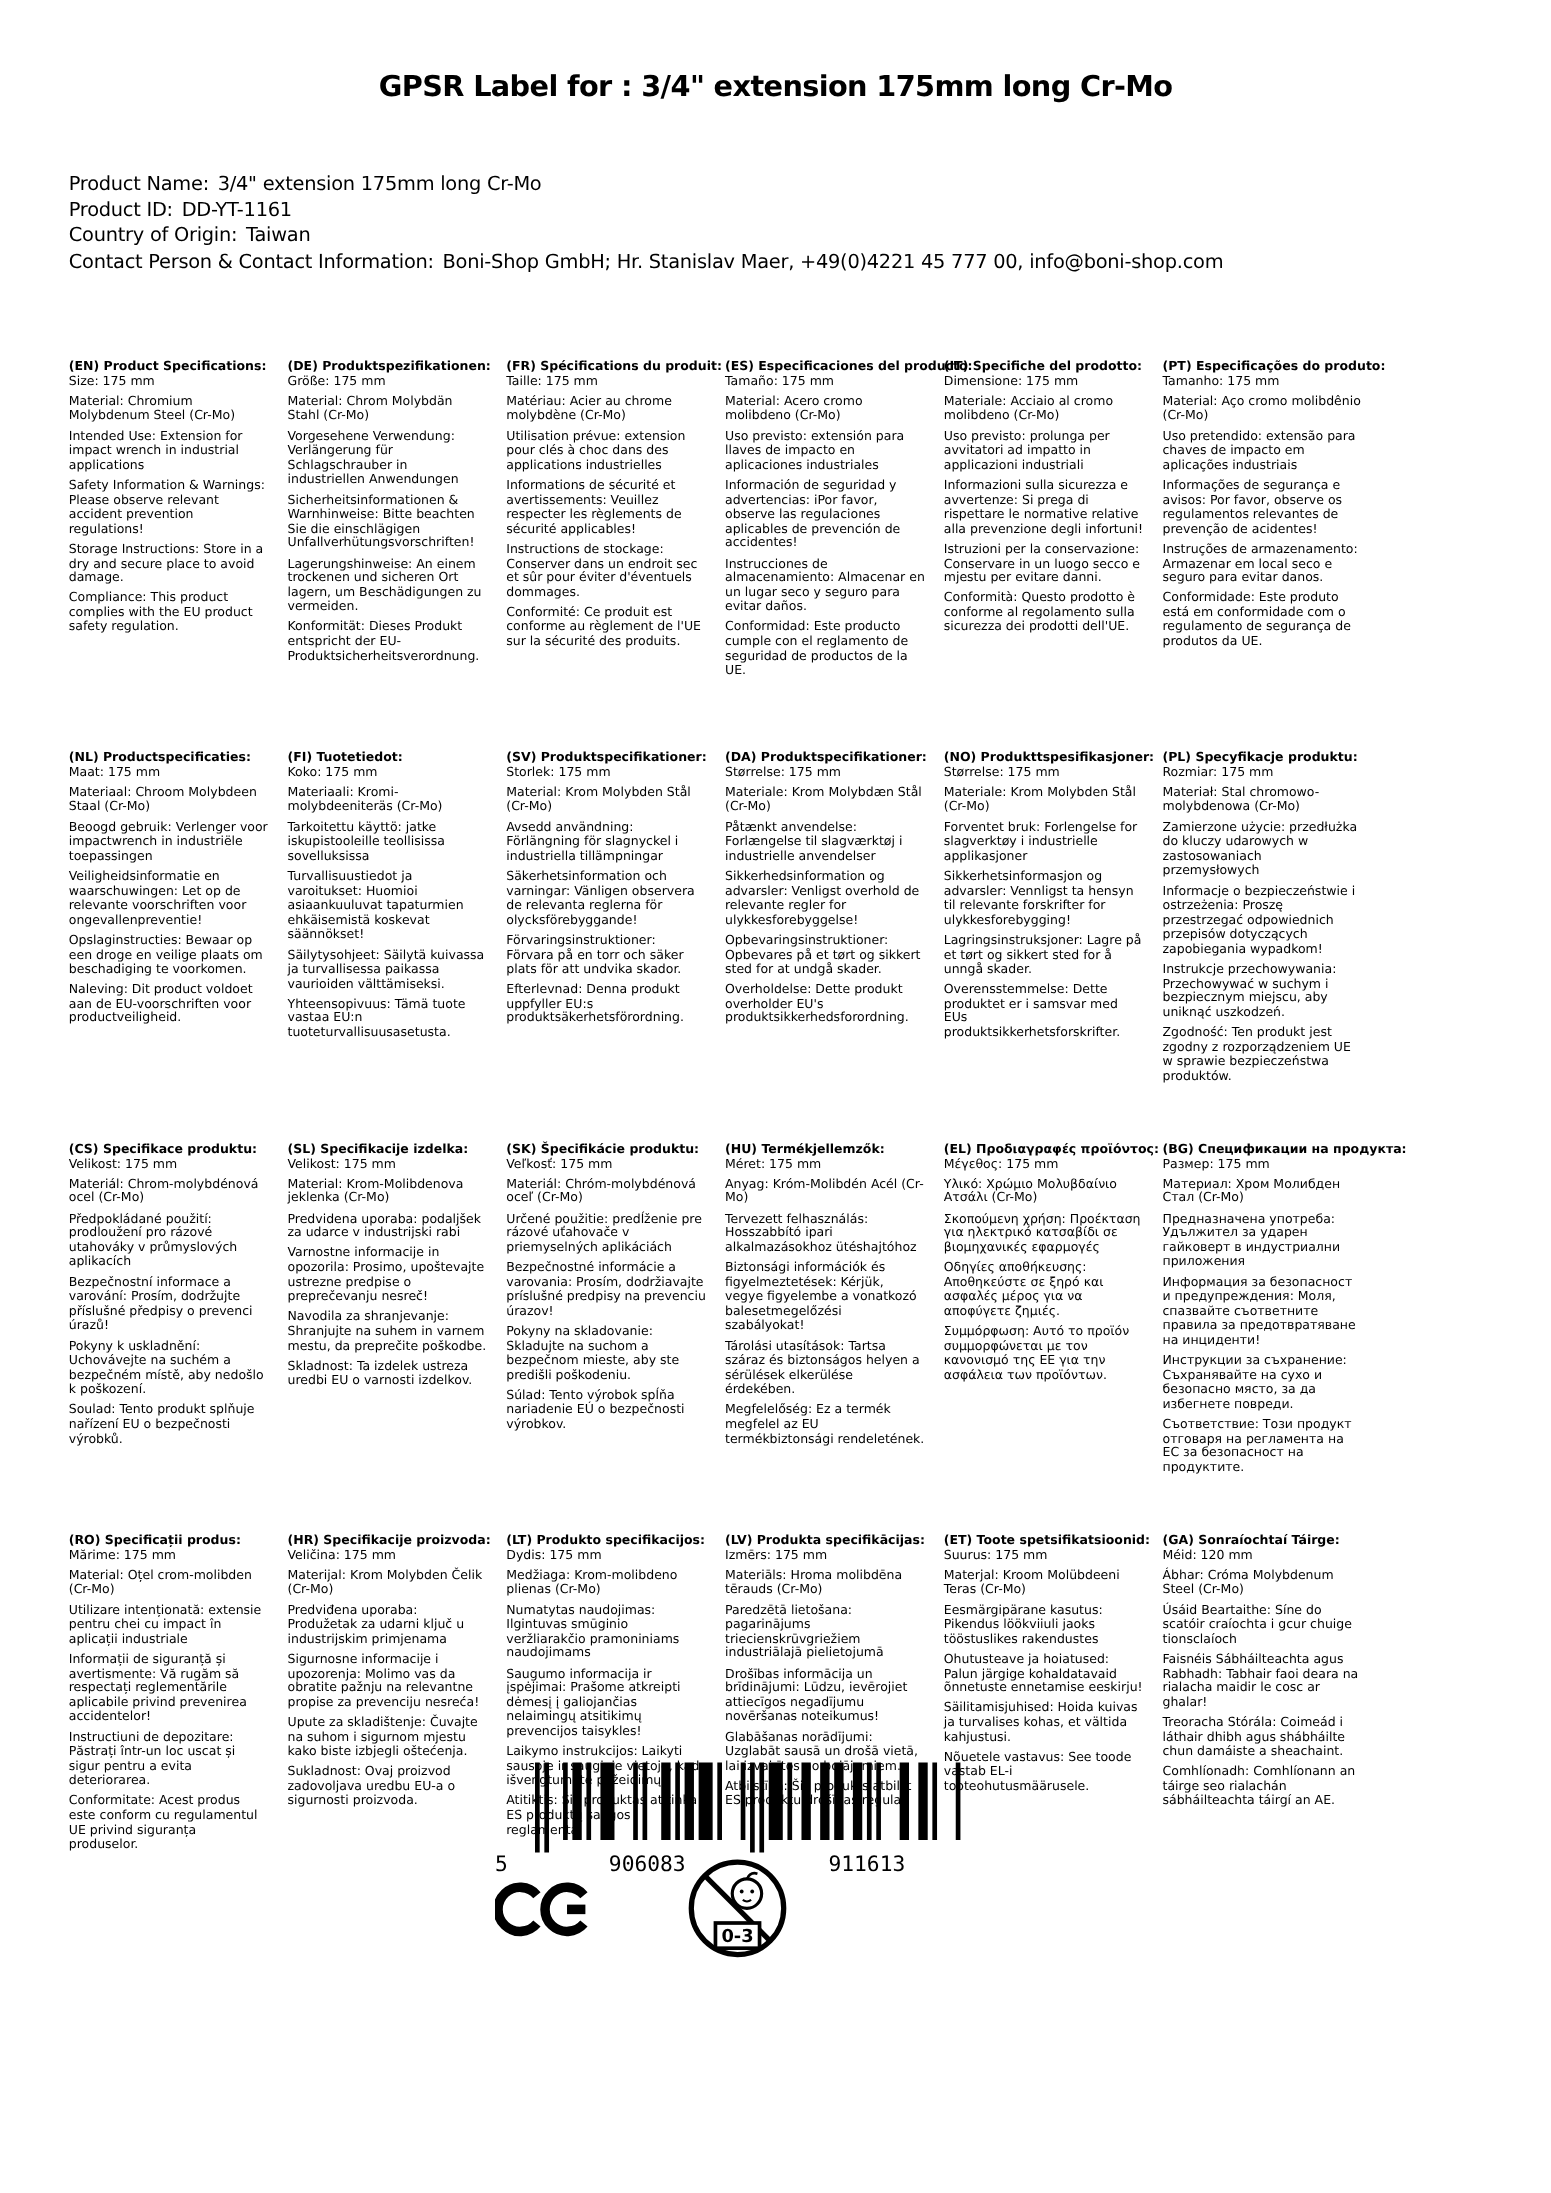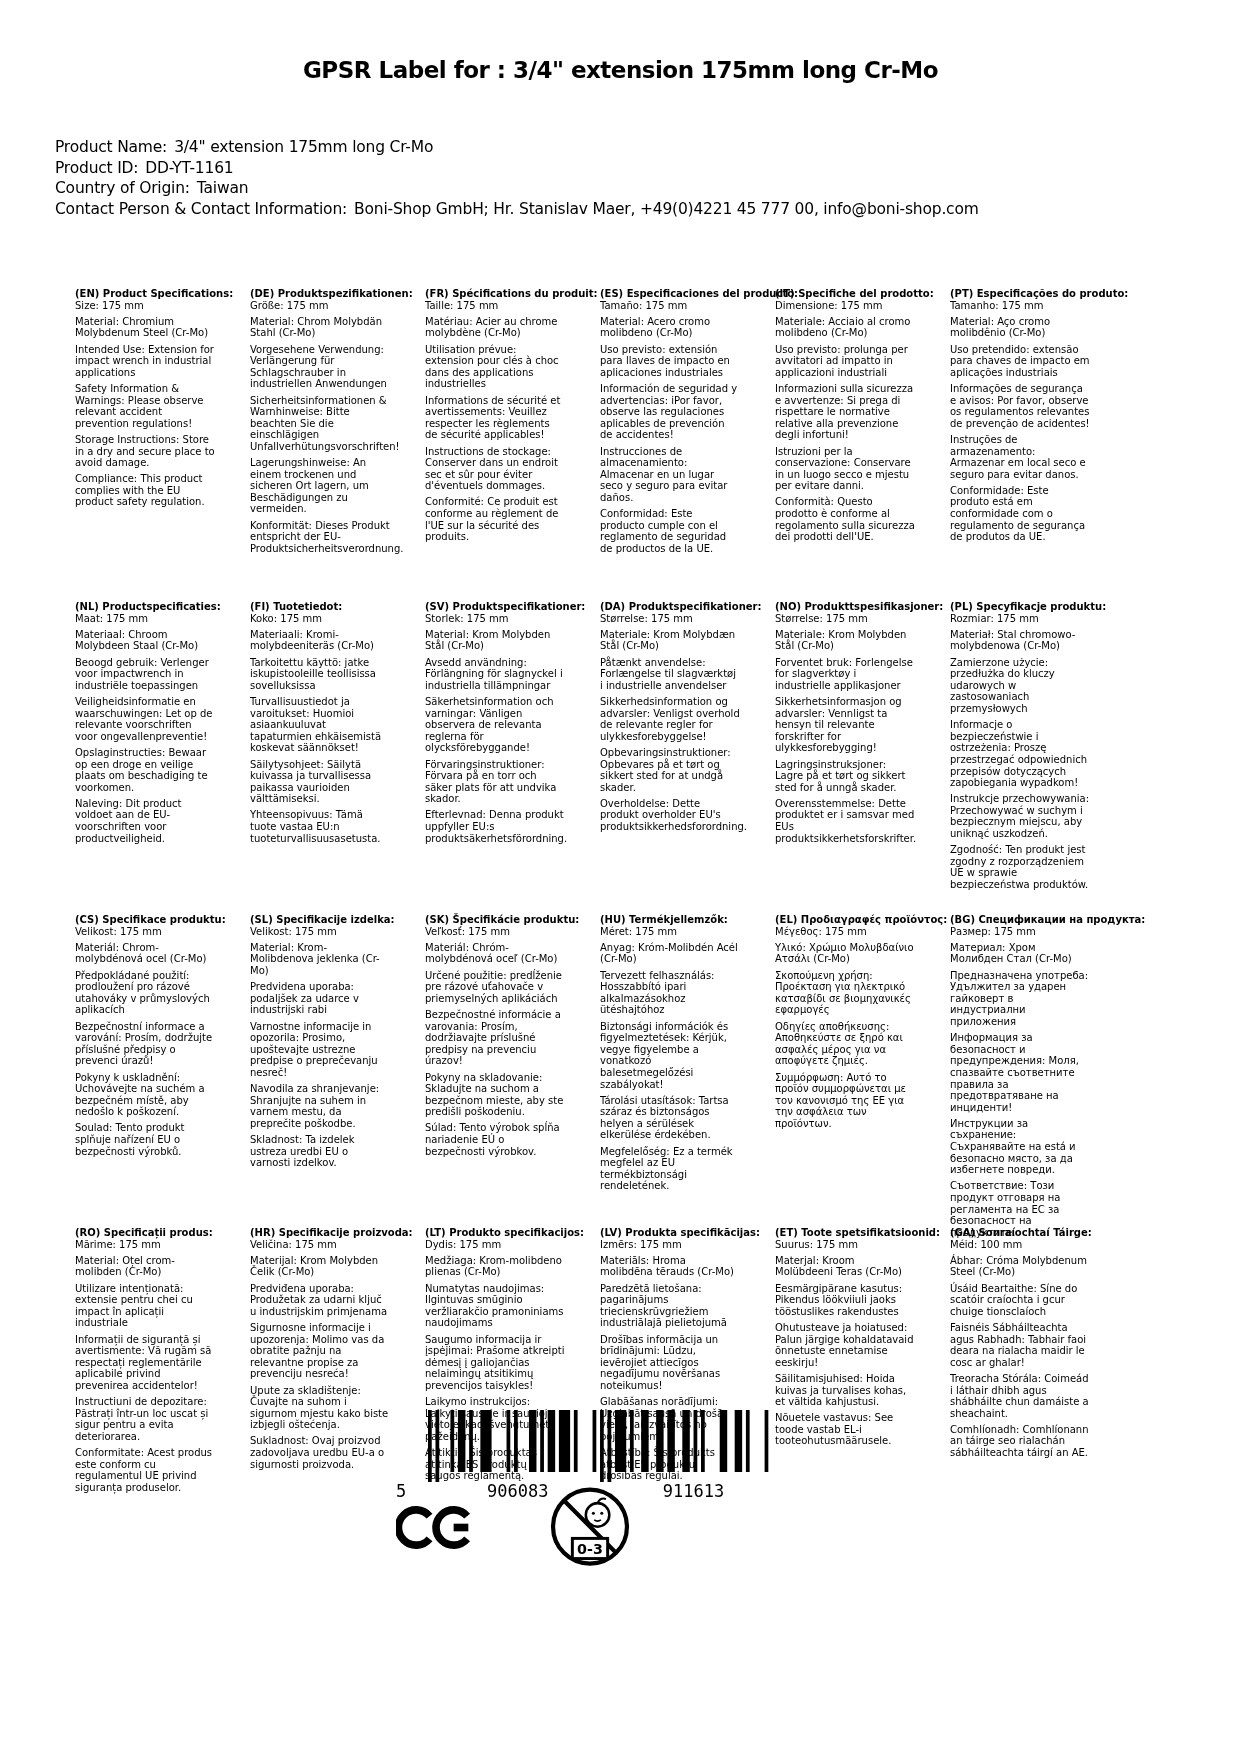--- a/index.html
+++ b/index.html
@@ -6,21 +6,21 @@
   body{width:1241px;height:1754px;background:#fff;color:#000;
        font-family:"DejaVu Sans",sans-serif;position:relative;overflow:hidden;}
   .page{position:absolute;inset:0;}
   .title{position:absolute;top:57px;left:0;width:100%;text-align:center;
          font-size:23px;font-weight:bold;letter-spacing:-0.5px;}
   .info{position:absolute;left:55px;top:137px;font-size:15.5px;line-height:20.6px;letter-spacing:-0.2px;}
   .info .lbl{font-weight:normal;margin-right:7px;}
   .grid{position:absolute;left:55px;top:288px;display:grid;
         grid-template-columns:repeat(6,160px);column-gap:15px;grid-auto-rows:313px;
         font-size:10px;line-height:11.6px;}
-  .spec{overflow:visible;margin-left:20px;}
+  .spec{overflow:visible;}
   .hd{font-weight:bold;white-space:nowrap;}
   p.pp{margin:4.6px 0 0 0;}
   .barcode{position:absolute;left:388px;top:1408px;}
   .ce{position:absolute;left:396px;top:1504px;}
   .age{position:absolute;left:548px;top:1486px;}
 </style>
 </head>
 <body>
 
 <div class="page">
@@ -204,21 +204,21 @@
         <p class="pp">Οδηγίες αποθήκευσης: Αποθηκεύστε σε ξηρό και ασφαλές μέρος για να αποφύγετε ζημιές.</p>
         <p class="pp">Συμμόρφωση: Αυτό το προϊόν συμμορφώνεται με τον κανονισμό της ΕΕ για την ασφάλεια των προϊόντων.</p>
       </div>
 
   <div class="spec">
     <div class="hd">(BG) Спецификации на продукта:</div>
     <div class="sz">Размер: 175 mm</div>
   <p class="pp">Материал: Хром Молибден Стал (Cr-Mo)</p>
         <p class="pp">Предназначена употреба: Удължител за ударен гайковерт в индустриални приложения</p>
         <p class="pp">Информация за безопасност и предупреждения: Моля, спазвайте съответните правила за предотвратяване на инциденти!</p>
-        <p class="pp">Инструкции за съхранение: Съхранявайте на está и безопасно място, за да избегнете повреди.</p>
+        <p class="pp">Инструкции за съхранение: Съхранявайте на сухо и безопасно място, за да избегнете повреди.</p>
         <p class="pp">Съответствие: Този продукт отговаря на регламента на ЕС за безопасност на продуктите.</p>
       </div>
 
   <div class="spec">
     <div class="hd">(RO) Specificații produs:</div>
     <div class="sz">Mărime: 175 mm</div>
   <p class="pp">Material: Oțel crom-molibden (Cr-Mo)</p>
         <p class="pp">Utilizare intenționată: extensie pentru chei cu impact în aplicații industriale</p>
         <p class="pp">Informații de siguranță și avertismente: Vă rugăm să respectați reglementările aplicabile privind prevenirea accidentelor!</p>
         <p class="pp">Instructiuni de depozitare: Păstrați într-un loc uscat și sigur pentru a evita deteriorarea.</p>
@@ -260,21 +260,21 @@
     <div class="sz">Suurus: 175 mm</div>
   <p class="pp">Materjal: Kroom Molübdeeni Teras (Cr-Mo)</p>
         <p class="pp">Eesmärgipärane kasutus: Pikendus löökviiuli jaoks tööstuslikes rakendustes</p>
         <p class="pp">Ohutusteave ja hoiatused: Palun järgige kohaldatavaid õnnetuste ennetamise eeskirju!</p>
         <p class="pp">Säilitamisjuhised: Hoida kuivas ja turvalises kohas, et vältida kahjustusi.</p>
         <p class="pp">Nõuetele vastavus: See toode vastab EL-i tooteohutusmäärusele.</p>
       </div>
 
   <div class="spec">
     <div class="hd">(GA) Sonraíochtaí Táirge:</div>
-    <div class="sz">Méid: 100 mm</div>
+    <div class="sz">Méid: 120 mm</div>
   <p class="pp">Ábhar: Cróma Molybdenum Steel (Cr-Mo)</p>
         <p class="pp">Úsáid Beartaithe: Síne do scatóir craíochta i gcur chuige tionsclaíoch</p>
         <p class="pp">Faisnéis Sábháilteachta agus Rabhadh: Tabhair faoi deara na rialacha maidir le cosc ar ghalar!</p>
         <p class="pp">Treoracha Stórála: Coimeád i láthair dhibh agus shábháilte chun damáiste a sheachaint.</p>
         <p class="pp">Comhlíonadh: Comhlíonann an táirge seo rialachán sábháilteachta táirgí an AE.</p>
       </div>
 </div>
 
   <div class="barcode"><svg width="400" height="96" viewBox="0 0 400 96">
         <rect x="40.00" y="2" width="3.74" height="72" fill="#000"></rect>

